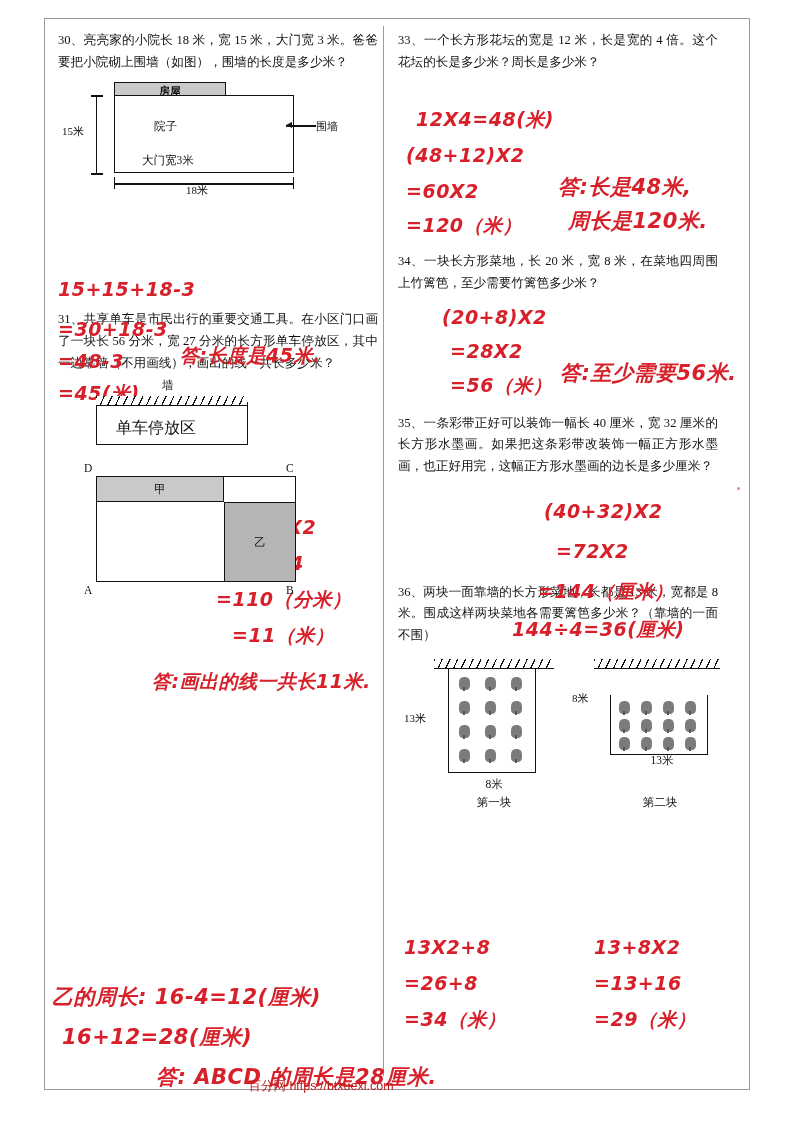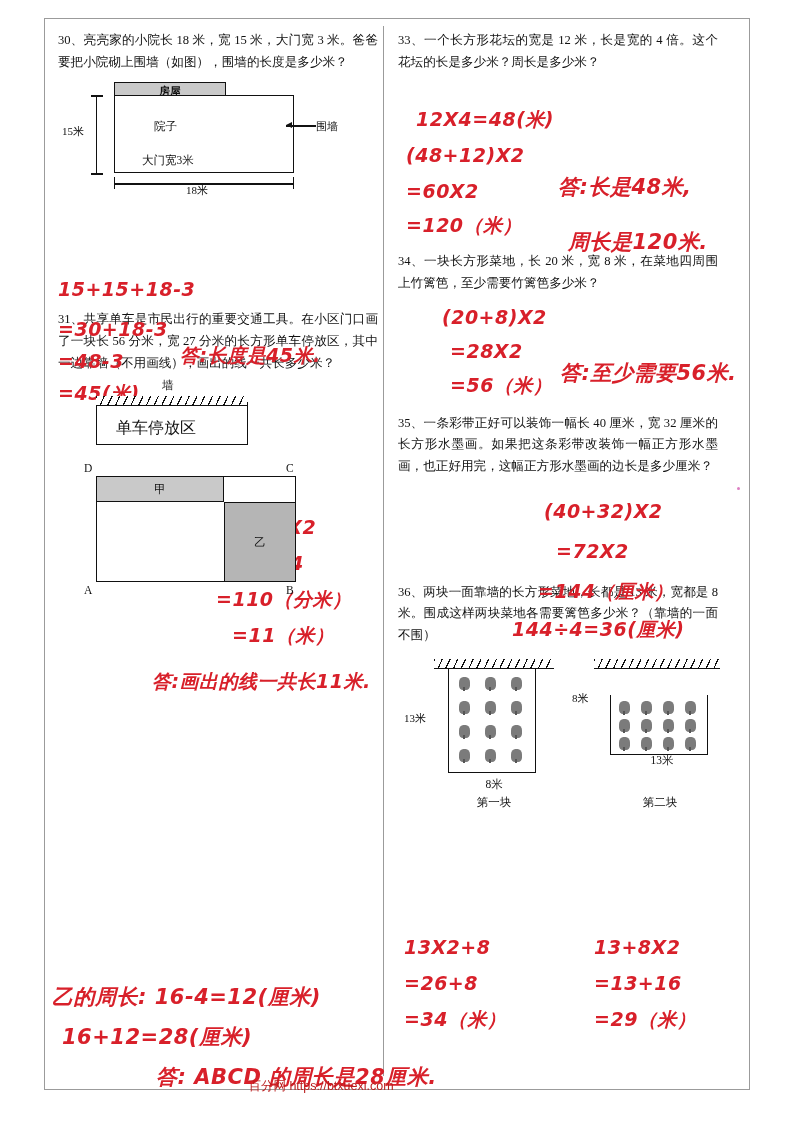--- a/index.html
+++ b/index.html
@@ -210,21 +210,21 @@
 
   <div class="col colR">
 
     <div class="q">33、一个长方形花坛的宽是 12 米，长是宽的 4 倍。这个花坛的长是多少米？周长是多少米？</div>
 
     <div class="abs hw hw-l" style="left:18px;top:76px;">12X4=48(米)</div>
     <div class="abs hw hw-l" style="left:8px;top:112px;">(48+12)X2</div>
     <div class="abs hw hw-l" style="left:8px;top:148px;">=60X2</div>
     <div class="abs hw hw-l" style="left:8px;top:182px;">=120（米）</div>
     <div class="abs hw hw-m" style="left:160px;top:142px;">答:长是48米,</div>
-    <div class="abs hw hw-m" style="left:170px;top:176px;margin-top:21px;">周长是120米.</div>
+    <div class="abs hw hw-m" style="left:170px;top:176px;">周长是120米.</div>
 
     <div class="q" style="margin-top:178px;">34、一块长方形菜地，长 20 米，宽 8 米，在菜地四周围上竹篱笆，至少需要竹篱笆多少米？</div>
 
     <div class="abs hw hw-l" style="left:44px;top:274px;">(20+8)X2</div>
     <div class="abs hw hw-l" style="left:52px;top:308px;">=28X2</div>
     <div class="abs hw hw-l" style="left:52px;top:342px;">=56（米）</div>
     <div class="abs hw hw-m" style="left:162px;top:328px;">答:至少需要56米.</div>
 
     <div class="q" style="margin-top:118px;">35、一条彩带正好可以装饰一幅长 40 厘米，宽 32 厘米的长方形水墨画。如果把这条彩带改装饰一幅正方形水墨画，也正好用完，这幅正方形水墨画的边长是多少厘米？</div>
 

